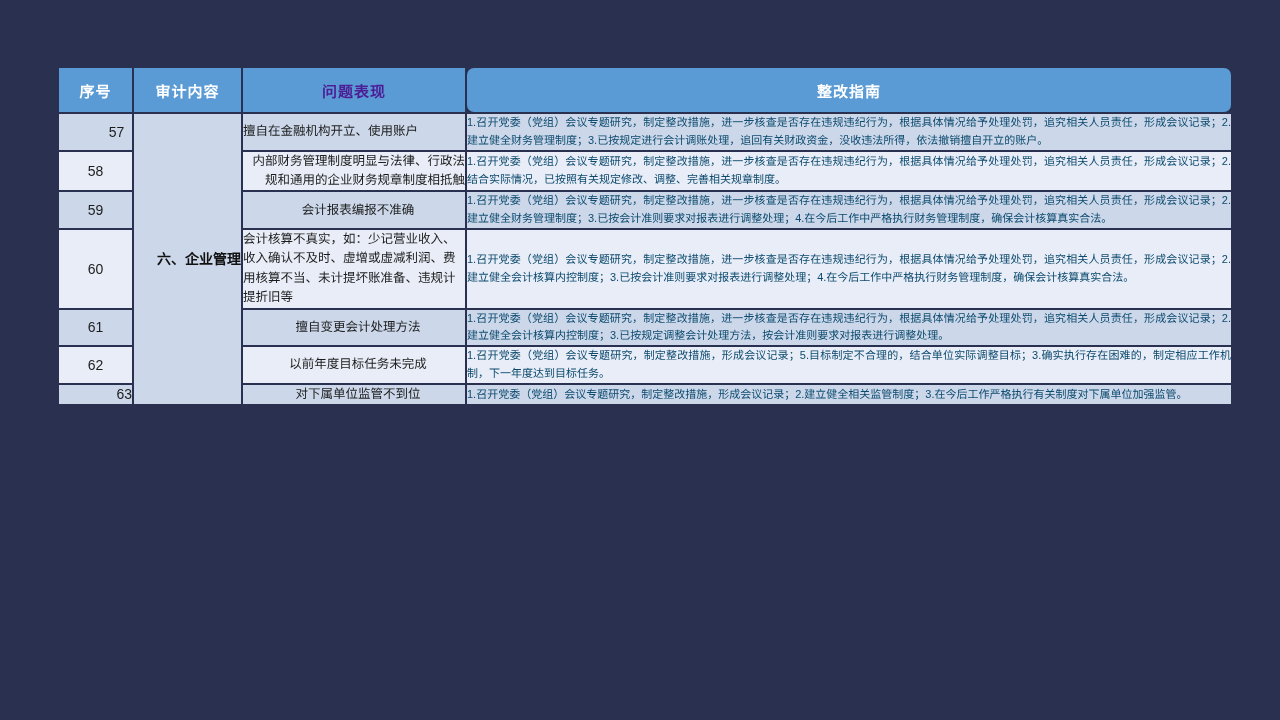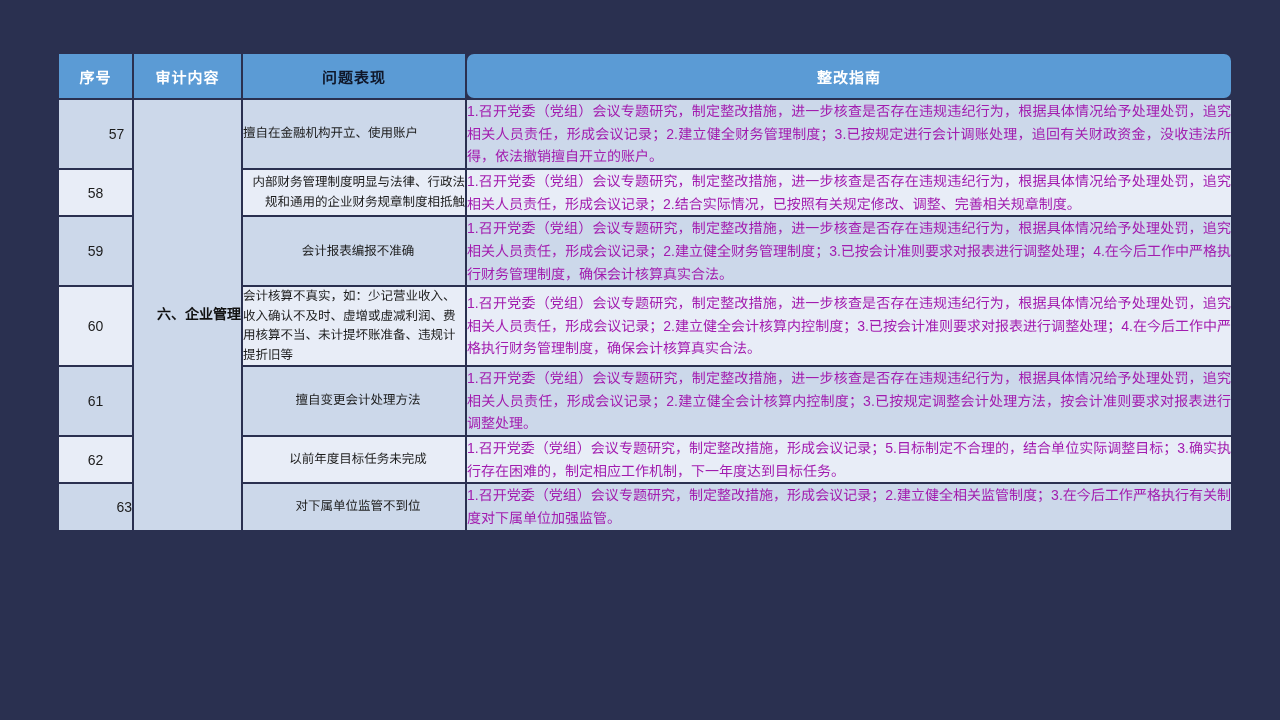--- a/index.html
+++ b/index.html
@@ -17,21 +17,21 @@
   .slide {
     position: relative;
     width: 1280px;
     height: 720px;
     background: #2a3050;
   }
 
   .table-wrap {
     position: absolute;
     left: 57px;
-    top: 52px;
+    top: 66px;
     width: 1166px;
   }
 
   table.audit-table {
     border-collapse: separate;
     border-spacing: 2px;
     width: 1166px;
     table-layout: fixed;
   }
 
@@ -71,22 +71,22 @@
     font-size: 12.5px;
     color: #1c1c1c;
     line-height: 1.55;
     padding: 6px 8px;
   }
   td.c-issue.center {
     text-align: center;
     padding-left: 8px;
   }
   td.c-guide {
-    font-size: 14px;
-    color: #a21caf;
+    font-size: 11px;
+    color: #0c4a6e;
     line-height: 1.62;
     padding: 7px 9px 7px 8px;
     text-align: justify;
     text-justify: inter-ideograph;
   }
 
   
   tr.tint-a td.c-num,
   tr.tint-a td.c-issue,
   tr.tint-a td.c-guide { background: #ccd8ea; }
@@ -110,21 +110,21 @@
       <colgroup>
         <col class="w-num">
         <col class="w-cat">
         <col class="w-issue">
         <col class="w-guide">
       </colgroup>
       <thead>
         <tr>
           <th style="background: rgb(91, 155, 213); color: rgb(255, 255, 255);">序号</th>
           <th style="background: rgb(91, 155, 213); color: rgb(255, 255, 255);">审计内容</th>
-          <th style="background: rgb(91, 155, 213); color: #0f172a;">问题表现</th>
+          <th style="background: rgb(91, 155, 213); color: #4c1d95;">问题表现</th>
           <th style="background: rgb(91, 155, 213); color: rgb(255, 255, 255); border-radius: 7px;">整改指南</th>
         </tr>
       </thead>
       <tbody id="table-body">
           <tr class="tint-a">
             <td class="c-num" style="background: rgb(204, 216, 234); padding-left: 42px;">57</td>
             <td class="c-cat" rowspan="7" style="background: rgb(204, 216, 234); text-align: right;">六、企业管理</td>
             <td class="c-issue" style="background: rgb(204, 216, 234);">擅自在金融机构开立、使用账户</td>
             <td class="c-guide" style="background: rgb(204, 216, 234);">1.召开党委（党组）会议专题研究，制定整改措施，进一步核查是否存在违规违纪行为，根据具体情况给予处理处罚，追究相关人员责任，形成会议记录；2.建立健全财务管理制度；3.已按规定进行会计调账处理，追回有关财政资金，没收违法所得，依法撤销擅自开立的账户。</td>
           </tr>

